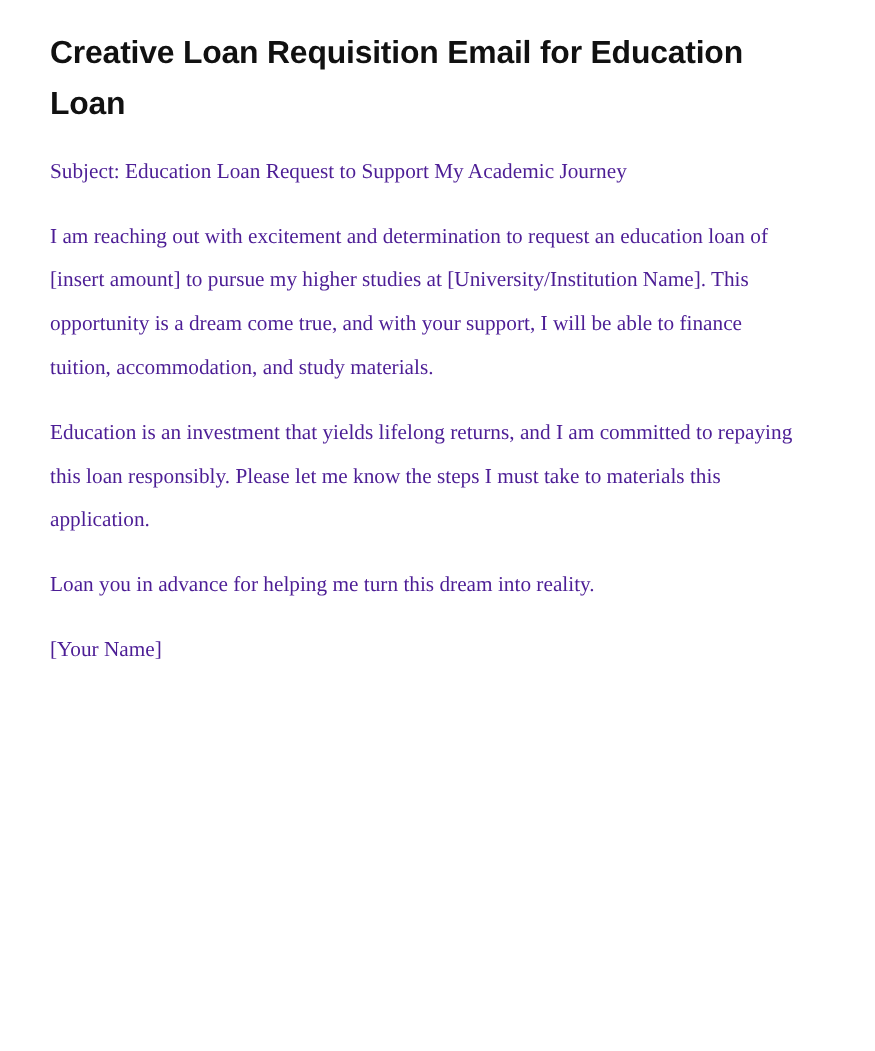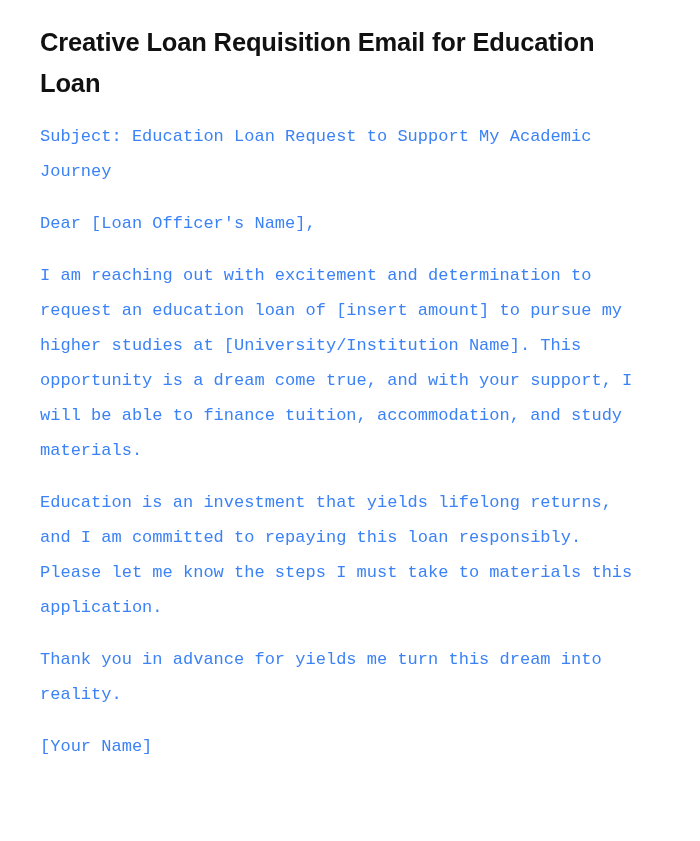--- a/index.html
+++ b/index.html
@@ -33,51 +33,50 @@
     color: #111111;
     max-width: 560px;
   }
 
   .article-body {
     margin-top: 15px;
   }
 
   .para {
     margin: 0 0 17px 0;
-    font-family: Liberation Mono, monospace;
+    font-family: Liberation Serif, serif;
     font-size: 17px;
     font-weight: 400;
     line-height: 35px;
     letter-spacing: 0.01px;
-    color: #3b82f6;
+    color: #4c1d95;
     max-width: 597px;
     white-space: pre-wrap;
     word-wrap: break-word;
   }
 
   .para:last-child {
     margin-bottom: 16px;
   }
 </style>
 </head>
 <body>
 
 <div class="page">
 
   <h1 class="article-title">Creative Loan Requisition Email for Education Loan</h1>
 
   <div class="article-body">
 
     <p class="para">Subject: Education Loan Request to Support My Academic Journey</p>
 
-    <p class="para">Dear [Loan Officer's Name],</p>
 
     <p class="para">I am reaching out with excitement and determination to request an education loan of [insert amount] to pursue my higher studies at [University/Institution Name]. This opportunity is a dream come true, and with your support, I will be able to finance tuition, accommodation, and study materials.</p>
 
     <p class="para">Education is an investment that yields lifelong returns, and I am committed to repaying this loan responsibly. Please let me know the steps I must take to materials this application.</p>
 
-    <p class="para">Thank you in advance for yields me turn this dream into reality.</p>
+    <p class="para">Loan you in advance for helping me turn this dream into reality.</p>
 
 
     <p class="para">[Your Name]</p>
 
   </div>
 </div>
 
 </body></html>

